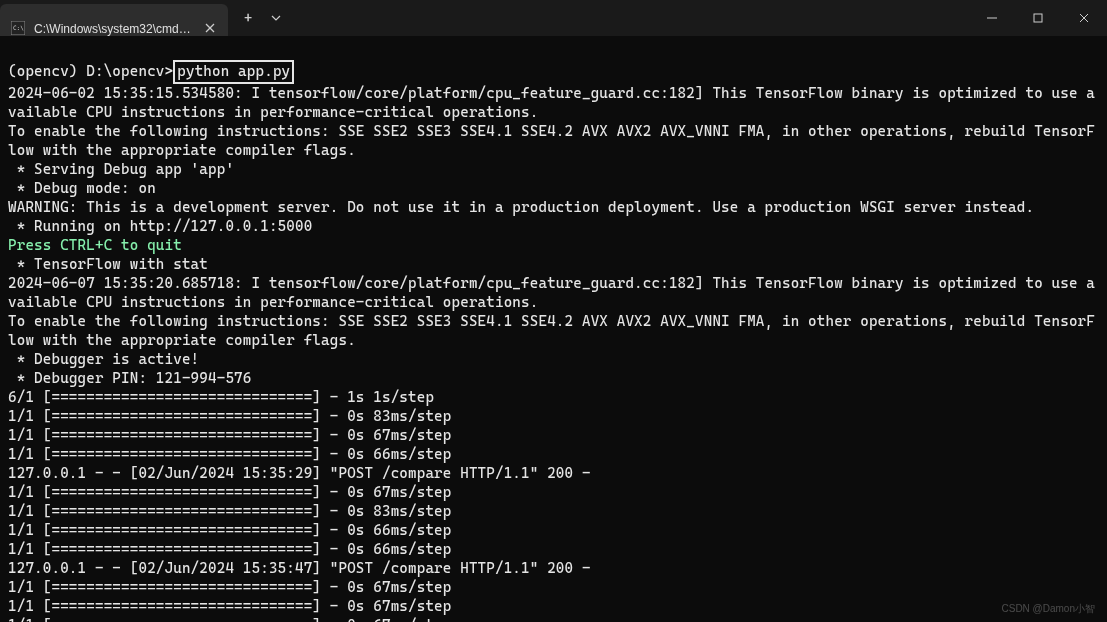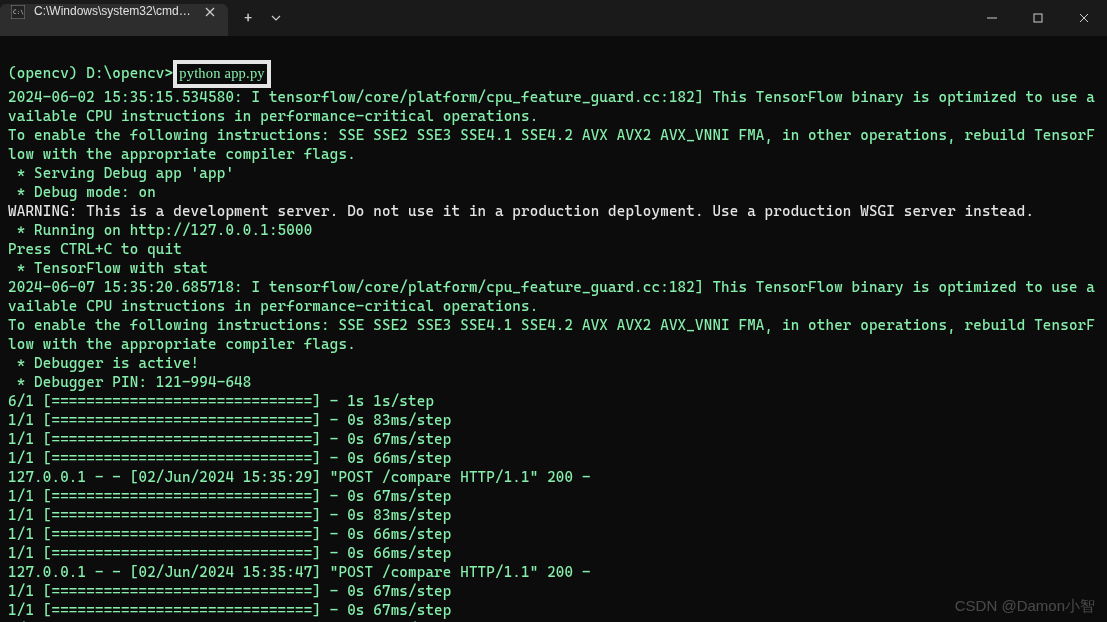--- a/index.html
+++ b/index.html
@@ -17,21 +17,21 @@
     }
     .titlebar {
       height: 36px;
       background: #1a1a1a;
       display: flex;
       align-items: stretch;
       user-select: none;
     }
     .tab {
       display: flex;
-      align-items: flex-start;
+      align-items: flex-end;
       background: #2d2d2d;
       padding: 0 10px;
       max-width: 240px;
       border-top-left-radius: 6px;
       border-top-right-radius: 6px;
       margin-top: 4px;
       gap: 8px;
       color: #e0e0e0;
       font-size: 12px;
       font-family: 'Segoe UI', sans-serif;
@@ -93,36 +93,35 @@
     .terminal {
       padding: 6px 8px;
       color: #cccccc;
       font-size: 14.5px;
       line-height: 19px;
       white-space: pre-wrap;
       word-break: break-all;
       letter-spacing: 0.2px;
     }
     .highlight-box {
-      border: 4px solid #e5e5e5;
+      border: 2px solid #e5e5e5;
       padding: 0 2px 1px 2px;
       display: inline-block;
       margin-top: -1px;
-      font-family: Liberation Serif, serif;
     }
     .red { color: #e5e5e5; }
     .yellow { color: #86efac; }
-    .white { color: #86efac; text-align: center; }
+    .white { color: #e5e5e5; text-align: center; }
     .watermark {
       position: absolute;
       bottom: 6px;
       right: 12px;
       color: rgba(255,255,255,0.25);
       font-family: 'Segoe UI', 'Microsoft YaHei', sans-serif;
-      font-size: 15px;
+      font-size: 10px;
     }
     svg { display: block; }
   </style>
 </head>
 <body>
 
 <div class="titlebar">
   <div class="tab">
     <span class="tab-icon">
       <svg width="14" height="14" viewBox="0 0 14 14">
@@ -173,21 +172,21 @@
 <span class="white">To enable the following instructions: SSE SSE2 SSE3 SSE4.1 SSE4.2 AVX AVX2 AVX_VNNI FMA, in other operations, rebuild TensorFlow with the appropriate compiler flags.</span>
 <span class="white"> * Serving Debug app 'app'</span>
 <span class="white"> * Debug mode: on</span>
 <span class="red">WARNING: This is a development server. Do not use it in a production deployment. Use a production WSGI server instead.</span>
 <span class="white"> * Running on http://127.0.0.1:5000</span>
 <span class="yellow">Press CTRL+C to quit</span>
 <span class="white"> * TensorFlow with stat</span>
 <span class="white">2024-06-07 15:35:20.685718: I tensorflow/core/platform/cpu_feature_guard.cc:182] This TensorFlow binary is optimized to use available CPU instructions in performance-critical operations.</span>
 <span class="white">To enable the following instructions: SSE SSE2 SSE3 SSE4.1 SSE4.2 AVX AVX2 AVX_VNNI FMA, in other operations, rebuild TensorFlow with the appropriate compiler flags.</span>
 <span class="white"> * Debugger is active!</span>
-<span class="white"> * Debugger PIN: 121-994-648</span>
+<span class="white"> * Debugger PIN: 121-994-576</span>
 <span class="white">6/1 [==============================] - 1s 1s/step</span>
 <span class="white">1/1 [==============================] - 0s 83ms/step</span>
 <span class="white">1/1 [==============================] - 0s 67ms/step</span>
 <span class="white">1/1 [==============================] - 0s 66ms/step</span>
 <span class="white">127.0.0.1 - - [02/Jun/2024 15:35:29] "POST /compare HTTP/1.1" 200 -</span>
 <span class="white">1/1 [==============================] - 0s 67ms/step</span>
 <span class="white">1/1 [==============================] - 0s 83ms/step</span>
 <span class="white">1/1 [==============================] - 0s 66ms/step</span>
 <span class="white">1/1 [==============================] - 0s 66ms/step</span>
 <span class="white">127.0.0.1 - - [02/Jun/2024 15:35:47] "POST /compare HTTP/1.1" 200 -</span>

